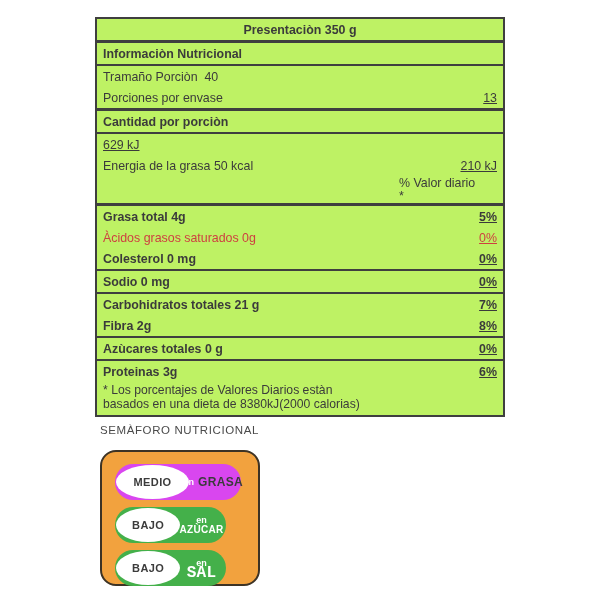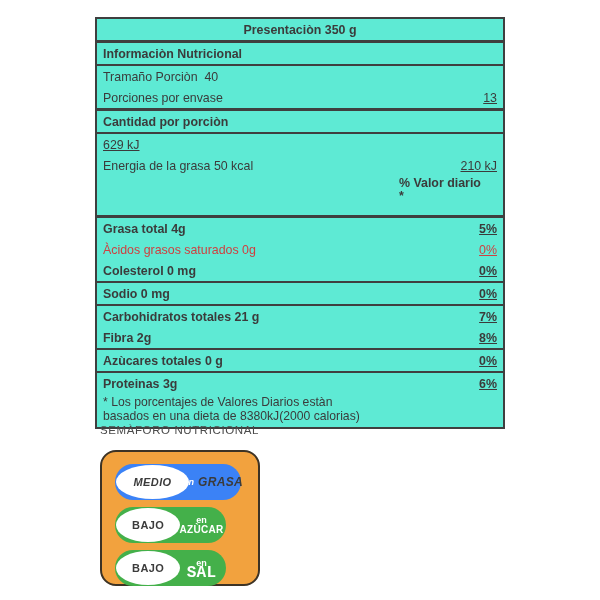--- a/index.html
+++ b/index.html
@@ -20,43 +20,43 @@
     overflow: hidden;
   }
 
   
   .nutri-table {
     position: absolute;
     left: 95px;
     top: 17px;
     width: 410px;
     border: 2px solid #3f3f3f;
-    background: #5eead4;
+    background: #bef264;
     box-sizing: border-box;
     font-size: 12.4px;
   }
   .row {
     display: flex;
     justify-content: space-between;
     align-items: center;
     min-height: 19px;
     padding: 1px 6px;
     white-space: pre-wrap;
   }
   .row .lbl { text-align: left; }
   .row .val { text-align: right; text-decoration: underline; }
   .b { font-weight: bold; }
   .center { justify-content: center; text-align: center; }
   .bb-thin  { border-bottom: 2px solid #3f3f3f; }
   .bb-thick { border-bottom: 3px solid #3f3f3f; }
   .red { color: #ce4040; }
   .dv-row {
     display: block;
-    padding: 1px 6px 12px 302px;
-    font-weight: bold;
+    padding: 1px 6px 0 302px;
+    font-weight: normal;
     line-height: 13px;
     min-height: 26px;
   }
   .dv-row .star { display: block; }
   .footnote {
     padding: 2px 6px 4px 6px;
     max-width: 268px;
     line-height: 13.5px;
     font-size: 12.2px;
   }
@@ -220,21 +220,21 @@
     </div>
 
     <div class="footnote">* Los porcentajes de Valores Diarios estàn basados en una dieta de 8380kJ(2000 calorias)</div>
 
   </div>
 
   <div class="semaforo-title">SEMÀFORO NUTRICIONAL</div>
 
   <div class="semaforo-panel" style="background-color: rgb(242, 162, 62);">
 
-    <div class="pill pill-0" style="background-color: #3b82f6; font-style: italic;">
+    <div class="pill pill-0" style="background-color: #d946ef;">
       <div class="cap">
         <span>MEDIO</span>
       </div>
       <div class="rest rest-inline">
         <span class="en-word">en</span>
         <span class="nutrient-dark">GRASA</span>
       </div>
     </div>
 
     <div class="pill pill-1" style="background-color: rgb(68, 176, 74);">

